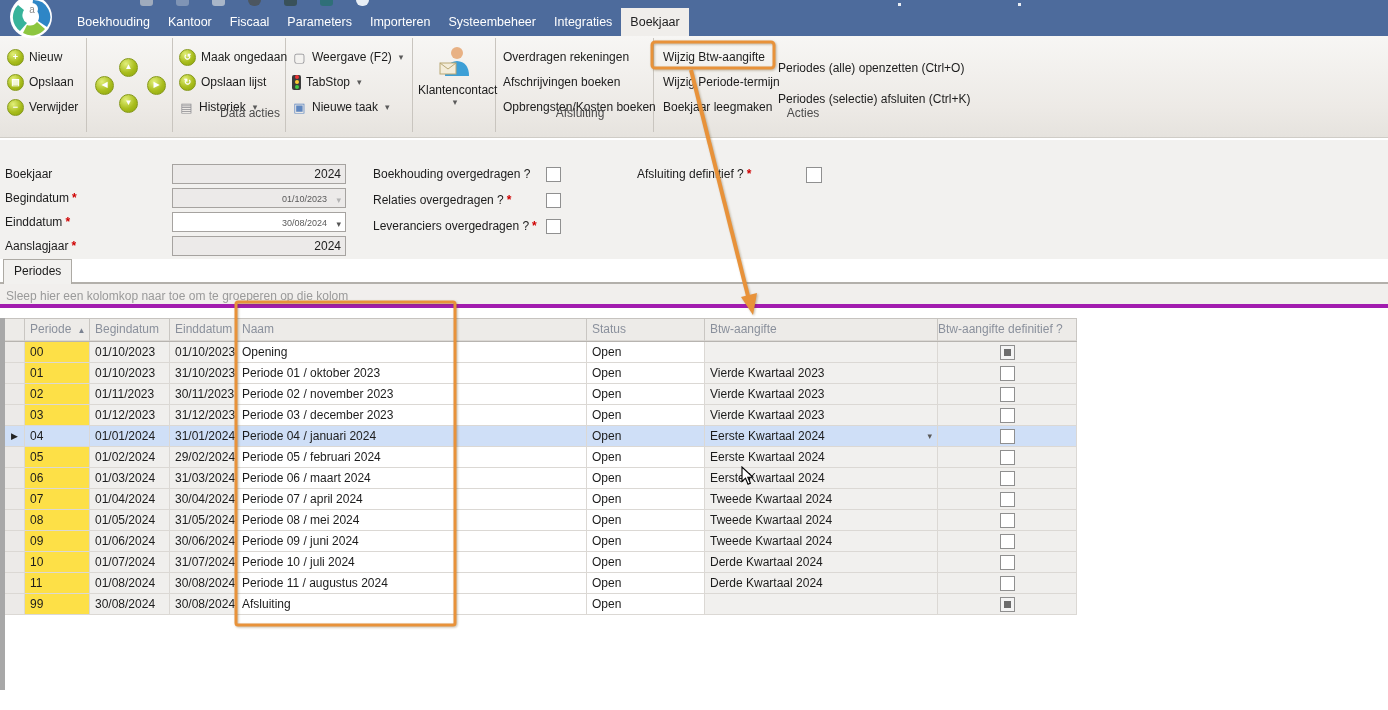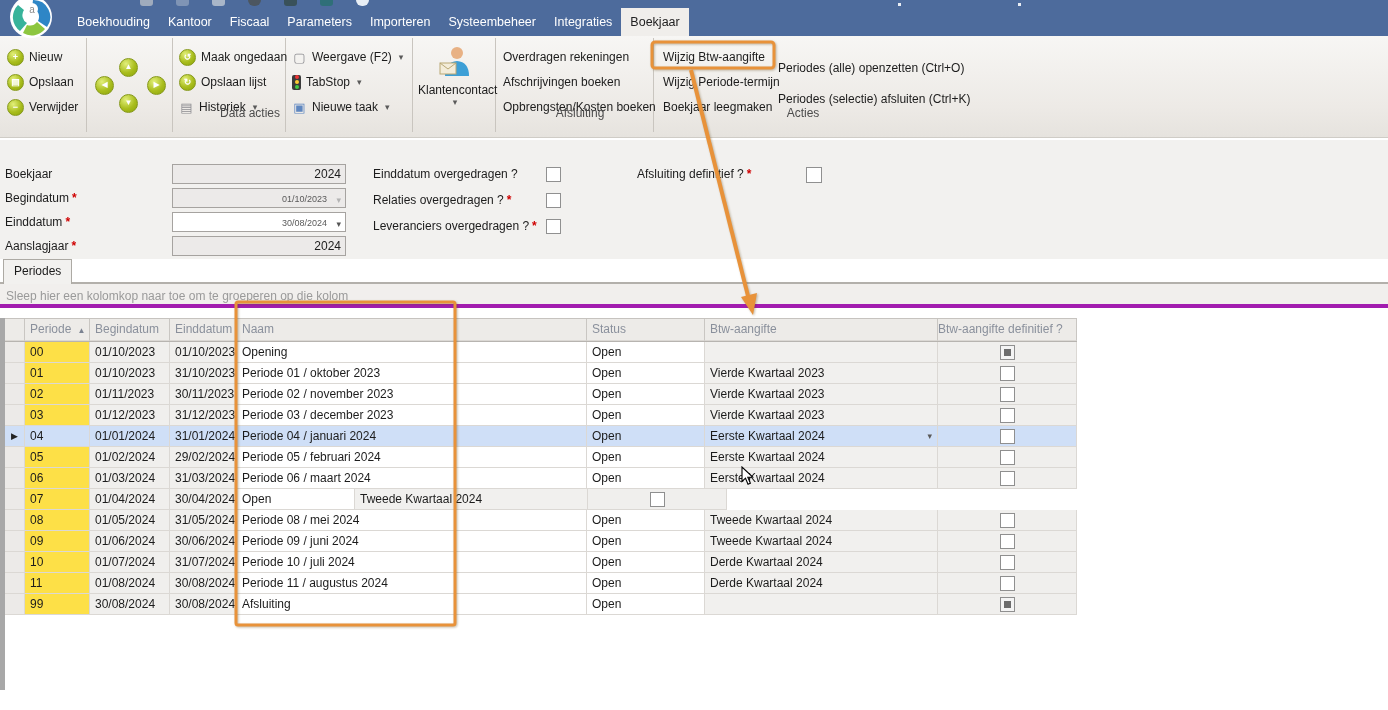--- a/index.html
+++ b/index.html
@@ -219,21 +219,21 @@
   <div class="flabel" style="top:166px"><span>Boekjaar</span></div>
   <div class="flabel" style="top:190px"><span>Begindatum</span><span class="req">*</span></div>
   <div class="flabel" style="top:214px"><span>Einddatum</span><span class="req">*</span></div>
   <div class="flabel" style="top:238px"><span>Aanslagjaar</span><span class="req">*</span></div>
 
   <div class="finput" style="top:164px">2024</div>
   <div class="finput dd" style="top:188px"><span>01/10/2023</span><span class="arrow">▾</span></div>
   <div class="finput dd editable" style="top:212px"><span>30/08/2024</span><span class="arrow">▾</span></div>
   <div class="finput" style="top:236px">2024</div>
 
-  <div class="clabel" style="left:373px;top:166px"><span>Einddatum overgedragen ?</span></div>
+  <div class="clabel" style="left:373px;top:166px"><span>Boekhouding overgedragen ?</span></div>
   <div class="fchk" style="left:546px;top:167px"></div>
   <div class="clabel" style="left:373px;top:192px"><span>Relaties overgedragen ?</span><span class="req">*</span></div>
   <div class="fchk" style="left:546px;top:193px"></div>
   <div class="clabel" style="left:373px;top:218px"><span>Leveranciers overgedragen ?</span><span class="req">*</span></div>
   <div class="fchk" style="left:546px;top:219px"></div>
   <div class="clabel" style="left:637px;top:166px"><span>Afsluiting definitief ?</span><span class="req">*</span></div>
   <div class="fchk" style="left:806px;top:167px;width:14px;height:14px"></div>
 
   <div class="panelline"></div>
   <div class="ptab">Periodes</div>
@@ -336,20 +336,21 @@
           <div class="gc c6">Eerste Kwartaal 2024</div>
           <div class="gc c7">
             <div class="chk"></div>
           </div>
         </div>
         <div class="grid-row">
           <div class="gc ind"></div>
           <div class="gc c1">07</div>
           <div class="gc c2">01/04/2024</div>
           <div class="gc c3">30/04/2024</div>
+          <div class="gc c4">Periode 07 / april 2024</div>
           <div class="gc c5">Open</div>
           <div class="gc c6">Tweede Kwartaal 2024</div>
           <div class="gc c7">
             <div class="chk"></div>
           </div>
         </div>
         <div class="grid-row">
           <div class="gc ind"></div>
           <div class="gc c1">08</div>
           <div class="gc c2">01/05/2024</div>

